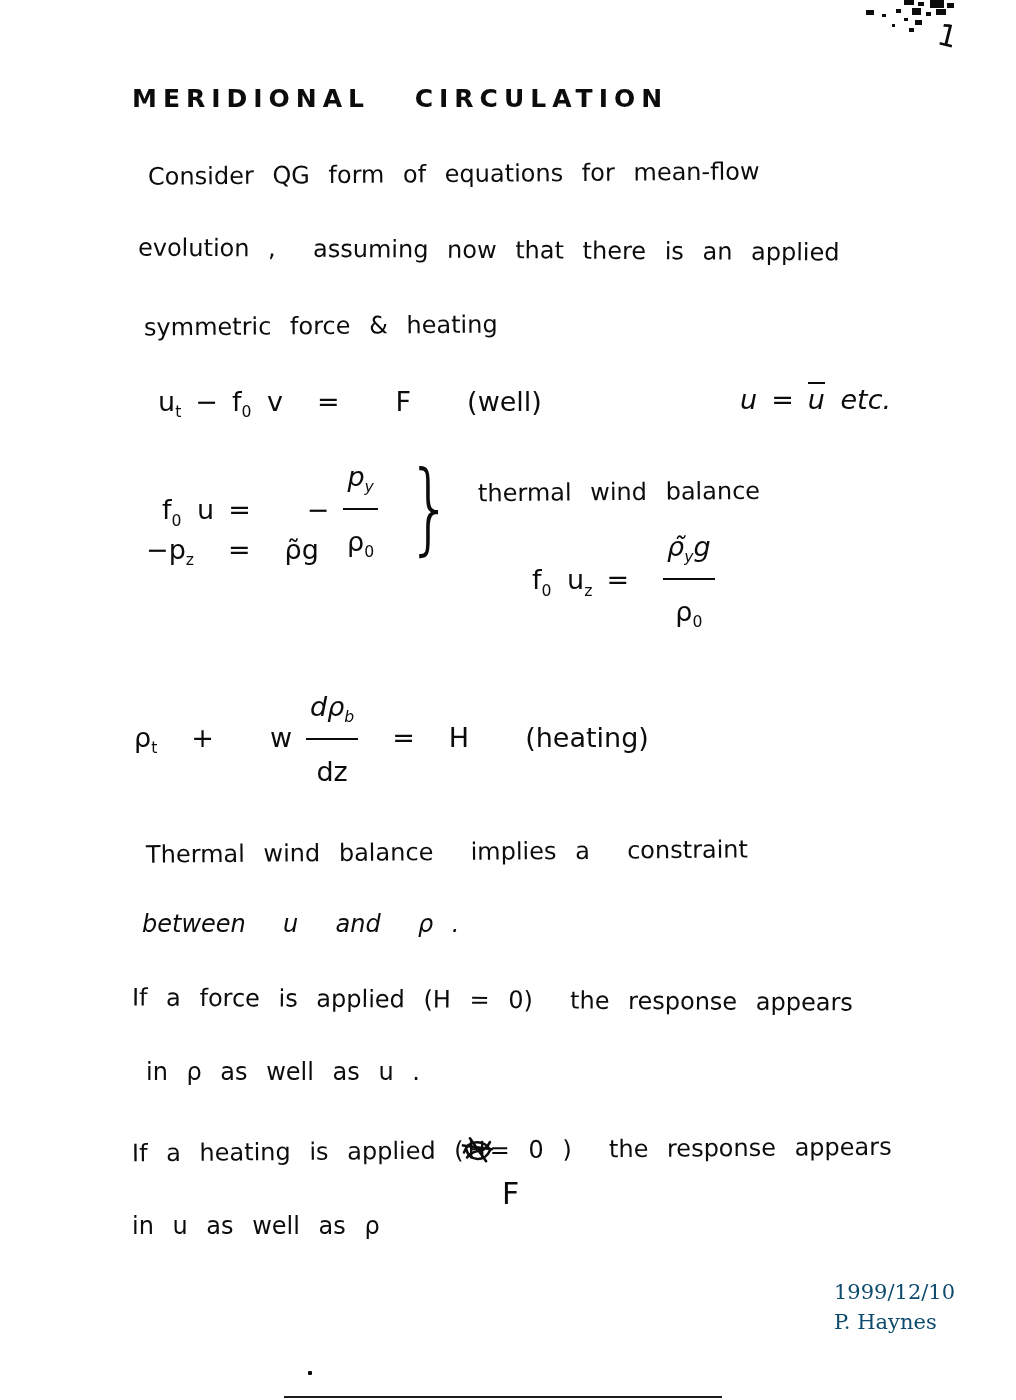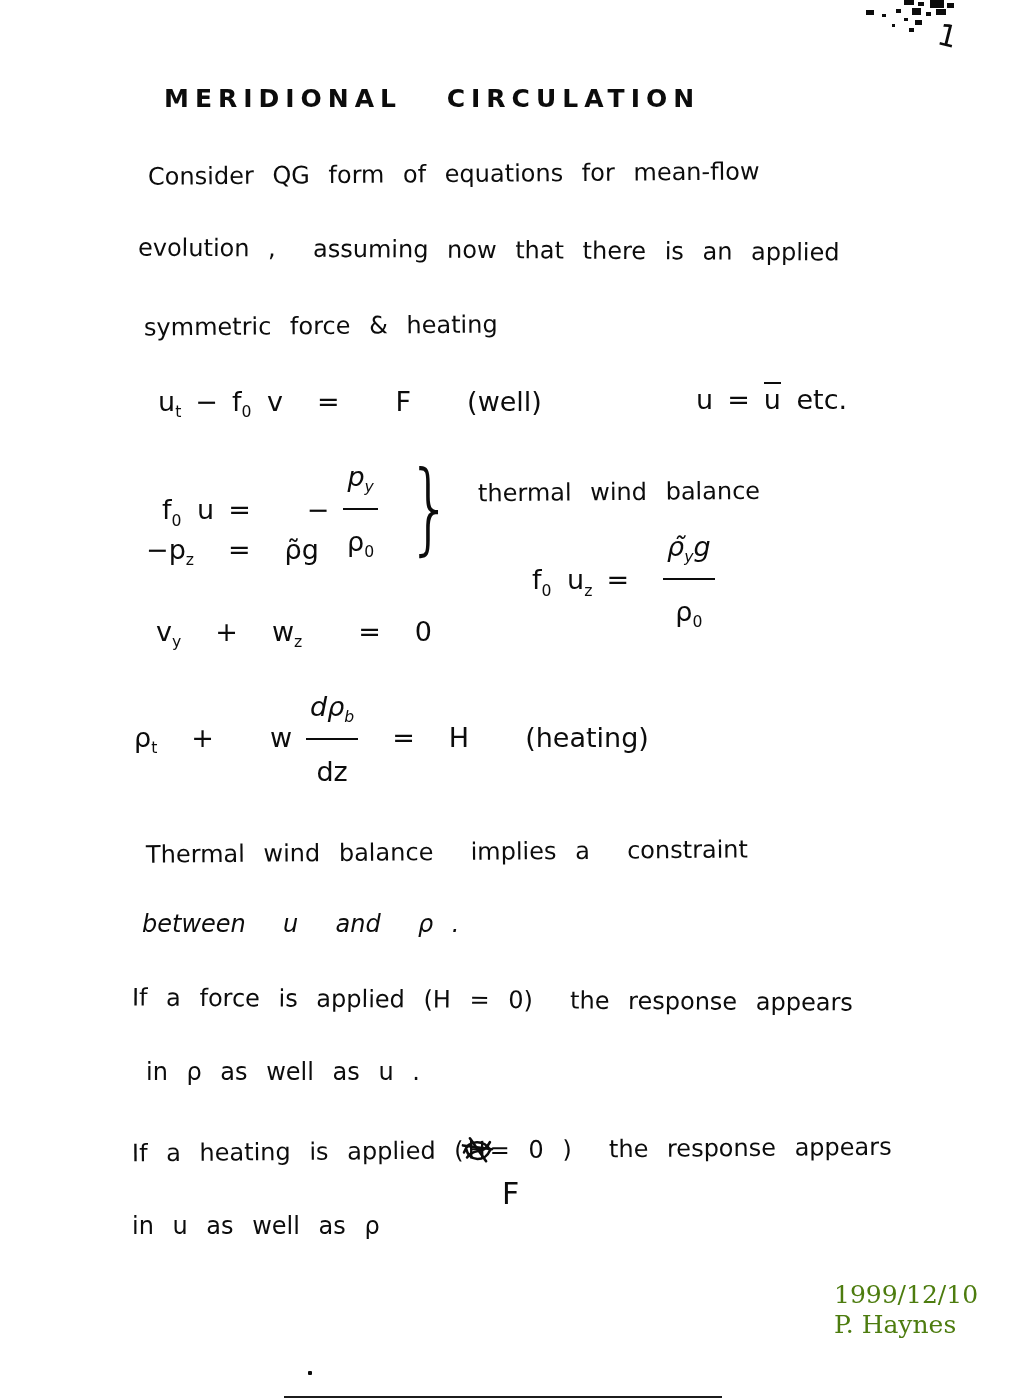--- a/index.html
+++ b/index.html
@@ -23,21 +23,21 @@
   .gap-m { display:inline-block; width:34px; }
   .gap-l { display:inline-block; width:56px; }
   .frac {
     display:inline-flex; flex-direction:column; align-items:center;
     vertical-align:middle; line-height:1.08; text-align:center;
   }
   .frac .num { padding:0 4px 12px; border-bottom:2.5px solid #0c0c0c;font-style:italic; }
   .frac .den { padding-top:17px; }
   .brace { font-size:100px; font-weight:100; line-height:1.12; transform:scaleX(0.72); }
   .overbar { display:inline-block; border-top:2.5px solid #0c0c0c; padding-top:2px; line-height:1.05; }
-  .serif { font-family:"DejaVu Serif", serif; font-size:25px; color:#4d7c0f; }
+  .serif { font-family:"DejaVu Serif", serif; font-size:21px; color:#0c4a6e; }
   .pagenum { font-family:"DejaVu Sans", sans-serif; font-size:30px; transform:rotate(14deg); }
   .scribble { position:relative; display:inline-block; margin:0 4px; }
   .scribble .scribble-svg { position:absolute; left:-7px; top:-4px; pointer-events:none; }
   .speck { position:absolute; background:#0c0c0c; border-radius:1px; }
   .scan-line { position:absolute; background:#1c1c1c; }
 </style>
 </head>
 <body>
 
 <div class="page">
@@ -56,41 +56,40 @@
       <rect x="84" y="9" width="10" height="6"></rect>
       <rect x="52" y="18" width="4" height="3"></rect>
       <rect x="63" y="20" width="7" height="5"></rect>
       <rect x="40" y="24" width="3" height="3"></rect>
       <rect x="57" y="28" width="5" height="4"></rect>
     </g>
   </svg>
 
   <div class="abs hw pagenum" style="left:938px; top:18px;">1</div>
 
-  <div class="abs hw title" style="left:132px; top:84px;margin-left:32px;">MERIDIONAL CIRCULATION</div>
+  <div class="abs hw title" style="left:132px; top:84px;">MERIDIONAL CIRCULATION</div>
 
   <div class="abs hw text r-neg" style="left:148px; top:160px;">Consider QG form of equations for mean-flow</div>
   <div class="abs hw text r-pos" style="left:138px; top:236px;">evolution ,  assuming now that there is an applied</div>
   <div class="abs hw text r-neg" style="left:144px; top:312px;">symmetric force &amp; heating</div>
 
   <div class="abs hw eq" style="left:158px; top:386px;"><span>u</span><sub>t</sub><span class="gap-s"></span><span>−</span><span class="gap-s"></span><span>f</span><sub>0</sub><span> </span><span>v</span><span class="gap-m"></span><span>=</span><span class="gap-l"></span><span>F</span><span class="gap-l"></span><span>(well)</span></div>
 
-  <div class="abs hw eq" style="left:696px; top:382px;"><span>u</span><span class="gap-s"></span><span>=</span><span class="gap-s"></span><span class="overbar">u</span><span> </span><span>etc.</span></div>
+  <div class="abs hw eq" style="left:740px; top:382px;font-style:italic;"><span>u</span><span class="gap-s"></span><span>=</span><span class="gap-s"></span><span class="overbar">u</span><span> </span><span>etc.</span></div>
 
   <div class="abs hw eq" style="left:162px; top:462px;"><span>f</span><sub>0</sub><span> </span><span>u</span><span class="gap-s"></span><span>=</span><span class="gap-l"></span><span>−</span><span class="gap-s"></span><span class="frac"><span class="num"><span>p</span><sub>y</sub></span><span class="den"><span>ρ</span><sub>0</sub></span></span></div>
 
   <div class="abs hw eq" style="left:146px; top:534px;"><span>−</span><span>p</span><sub>z</sub><span class="gap-m"></span><span>=</span><span class="gap-m"></span><span>ρ̃</span><span>g</span></div>
 
   <div class="abs hw brace" style="left:398px; top:452px;">}</div>
 
   <div class="abs hw text r-neg" style="left:478px; top:478px;">thermal wind balance</div>
 
   <div class="abs hw eq" style="left:532px; top:532px;"><span>f</span><sub>0</sub><span> </span><span>u</span><sub>z</sub><span class="gap-s"></span><span>=</span><span class="gap-m"></span><span class="frac"><span class="num"><span>ρ̃</span><sub>y</sub><span>g</span></span><span class="den"><span>ρ</span><sub>0</sub></span></span></div>
 
-  <div class="abs hw eq" style="left:156px; top:616px;"><span>v</span><sub>y</sub><span class="gap-m"></span><span>+</span><span class="gap-m"></span><span>w</span><sub>z</sub><span class="gap-l"></span><span>=</span><span class="gap-m"></span><span>0</span></div>
 
   <div class="abs hw eq" style="left:134px; top:692px;"><span>ρ</span><sub>t</sub><span class="gap-m"></span><span>+</span><span class="gap-l"></span><span>w</span><span class="gap-s"></span><span class="frac"><span class="num"><span>dρ</span><sub>b</sub></span><span class="den">dz</span></span><span class="gap-m"></span><span>=</span><span class="gap-m"></span><span>H</span><span class="gap-l"></span><span>(heating)</span></div>
 
   <div class="abs hw text r-neg" style="left:146px; top:838px;">Thermal wind balance  implies a  constraint</div>
   <div class="abs hw text" style="left:142px; top:910px;font-style:italic;">between  u  and  ρ .</div>
 
   <div class="abs hw text r-pos" style="left:132px; top:986px;">If a force is applied (H = 0)  the response appears</div>
   <div class="abs hw text" style="left:146px; top:1058px;">in ρ as well as u .</div>
 
   <div class="abs hw text r-neg" style="left:132px; top:1136px;"><span>If a heating is applied (</span><span class="scribble"><span>H</span><svg class="scribble-svg" width="34" height="36" viewBox="0 0 34 36">

